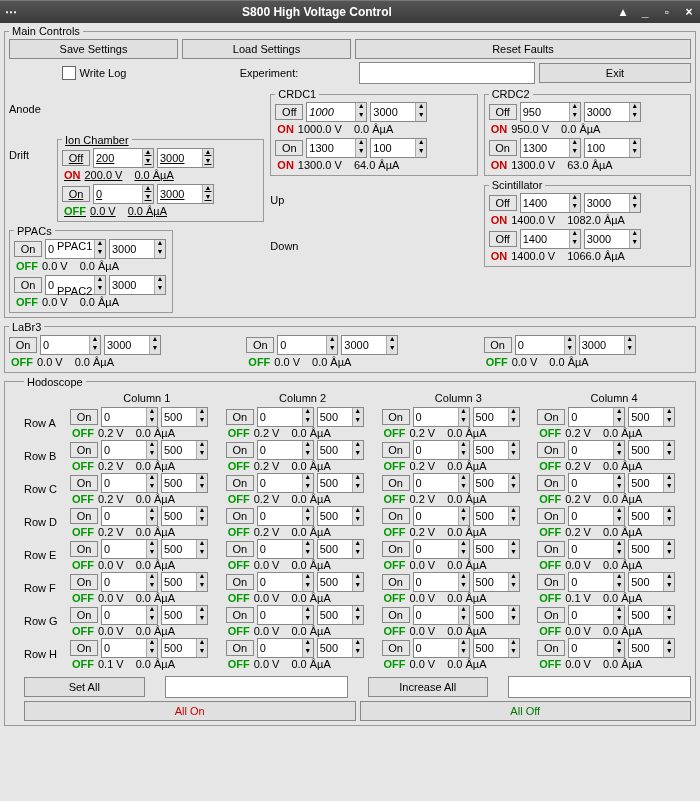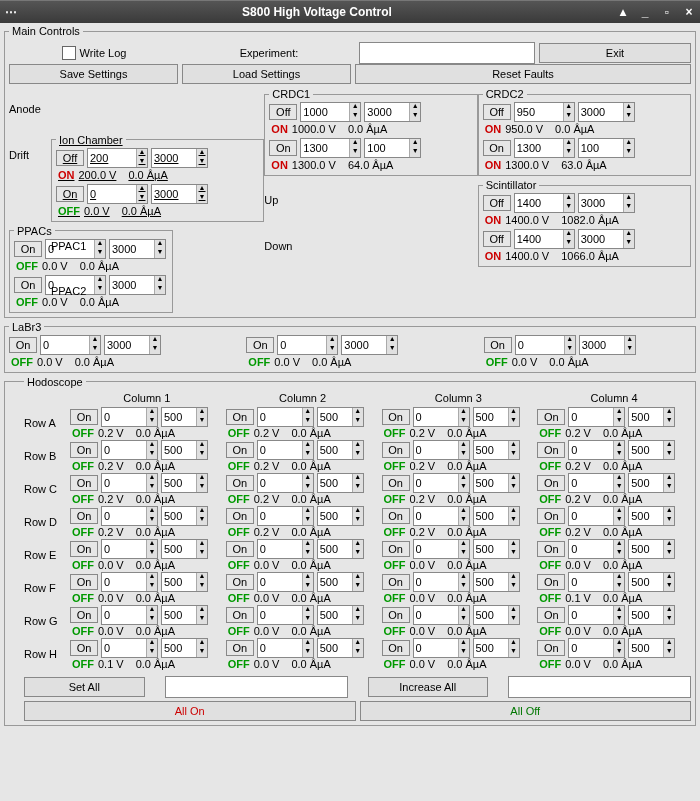--- a/index.html
+++ b/index.html
@@ -15,21 +15,21 @@
 .tinybtn{border:1px solid #888;background:#e6e6e6;padding:1px 0;width:26px;text-align:center;font-size:11px;cursor:pointer;margin-right:2px;}
 .spin{display:flex;align-items:center;border:1px solid #888;background:#fff;height:18px;margin-right:2px;}
 .spin input{border:none;outline:none;font-size:11px;padding:0 2px;height:16px;}
 .spin .upd{width:10px;display:flex;flex-direction:column;border-left:1px solid #aaa;}
 .spin .upd span{height:9px;line-height:6px;font-size:7px;text-align:center;background:#e0e0e0;cursor:pointer;}
 .status{display:flex;gap:4px;font-size:11px;padding-left:2px;}
 .on{color:#c00;font-weight:bold;}
 .off{color:#090;font-weight:bold;}
 .txtinput{border:1px solid #888;background:#fff;height:18px;}
 .cb{width:12px;height:12px;border:1px solid #666;background:#fff;display:inline-block;margin-right:4px;}
-.channels{display:grid;grid-template-columns:42px 1fr 1fr 1fr;gap:3px 0;}
+.channels{display:grid;grid-template-columns:42px 1fr 1fr 1fr;gap:3px 6px;}
 .lbl{display:flex;align-items:center;}
 .chcell{display:flex;flex-direction:column;gap:1px;}
 .chrow1{display:flex;align-items:center;gap:1px;}
 .hodorow{display:grid;grid-template-columns:44px repeat(4,1fr);gap:2px;margin-bottom:1px;}
 .hodocol{display:flex;flex-direction:column;}
 .col-head{text-align:center;padding:2px 0;}
 </style>
 </head>
 <body>
 
@@ -38,45 +38,45 @@
   <span class="title">S800 High Voltage Control</span>
   <span class="t-icon">▴</span>
   <span class="t-icon">_</span>
   <span class="t-icon">▫</span>
   <span class="t-icon">×</span>
 </div>
 
 <div class="win">
   <fieldset>
     <legend>Main Controls</legend>
+    <div class="row" style="gap:4px;">
+      <div class="btn" style="flex:1">Save Settings</div>
+      <div class="btn" style="flex:1">Load Settings</div>
+      <div class="btn" style="flex:2">Reset Faults</div>
+    </div>
     <div class="row" style="gap:4px;margin-top:3px;align-items:center;">
       <div class="row" style="width:170px;justify-content:center;">
         <span class="cb"></span>
         <span>Write Log</span>
       </div>
       <div style="flex:1;text-align:center">Experiment:</div>
       <input class="txtinput" style="width: 170px;">
       <div class="btn" style="width:150px">Exit</div>
-    </div>
-    <div class="row" style="gap:4px;">
-      <div class="btn" style="flex:1">Save Settings</div>
-      <div class="btn" style="flex:1">Load Settings</div>
-      <div class="btn" style="flex:2">Reset Faults</div>
     </div>
 
     <div class="channels" style="margin-top:4px;">
       <div></div>
       <fieldset style="grid-row:span 2;">
           <legend>CRDC1</legend>
           <div id="ch-crdc1">
             <div class="chcell">
               <div class="chrow1">
                 <div class="tinybtn">Off</div>
                 <div class="spin">
-                  <input style="width: 44px;" value="1000">
+                  <input style="width: 44px; font-style: italic;" value="1000">
                   <div class="upd">
                     <span>▲</span>
                     <span>▼</span>
                   </div>
                 </div>
                 <div class="spin">
                   <input style="width: 40px;" value="3000">
                   <div class="upd">
                     <span>▲</span>
                     <span>▼</span>

